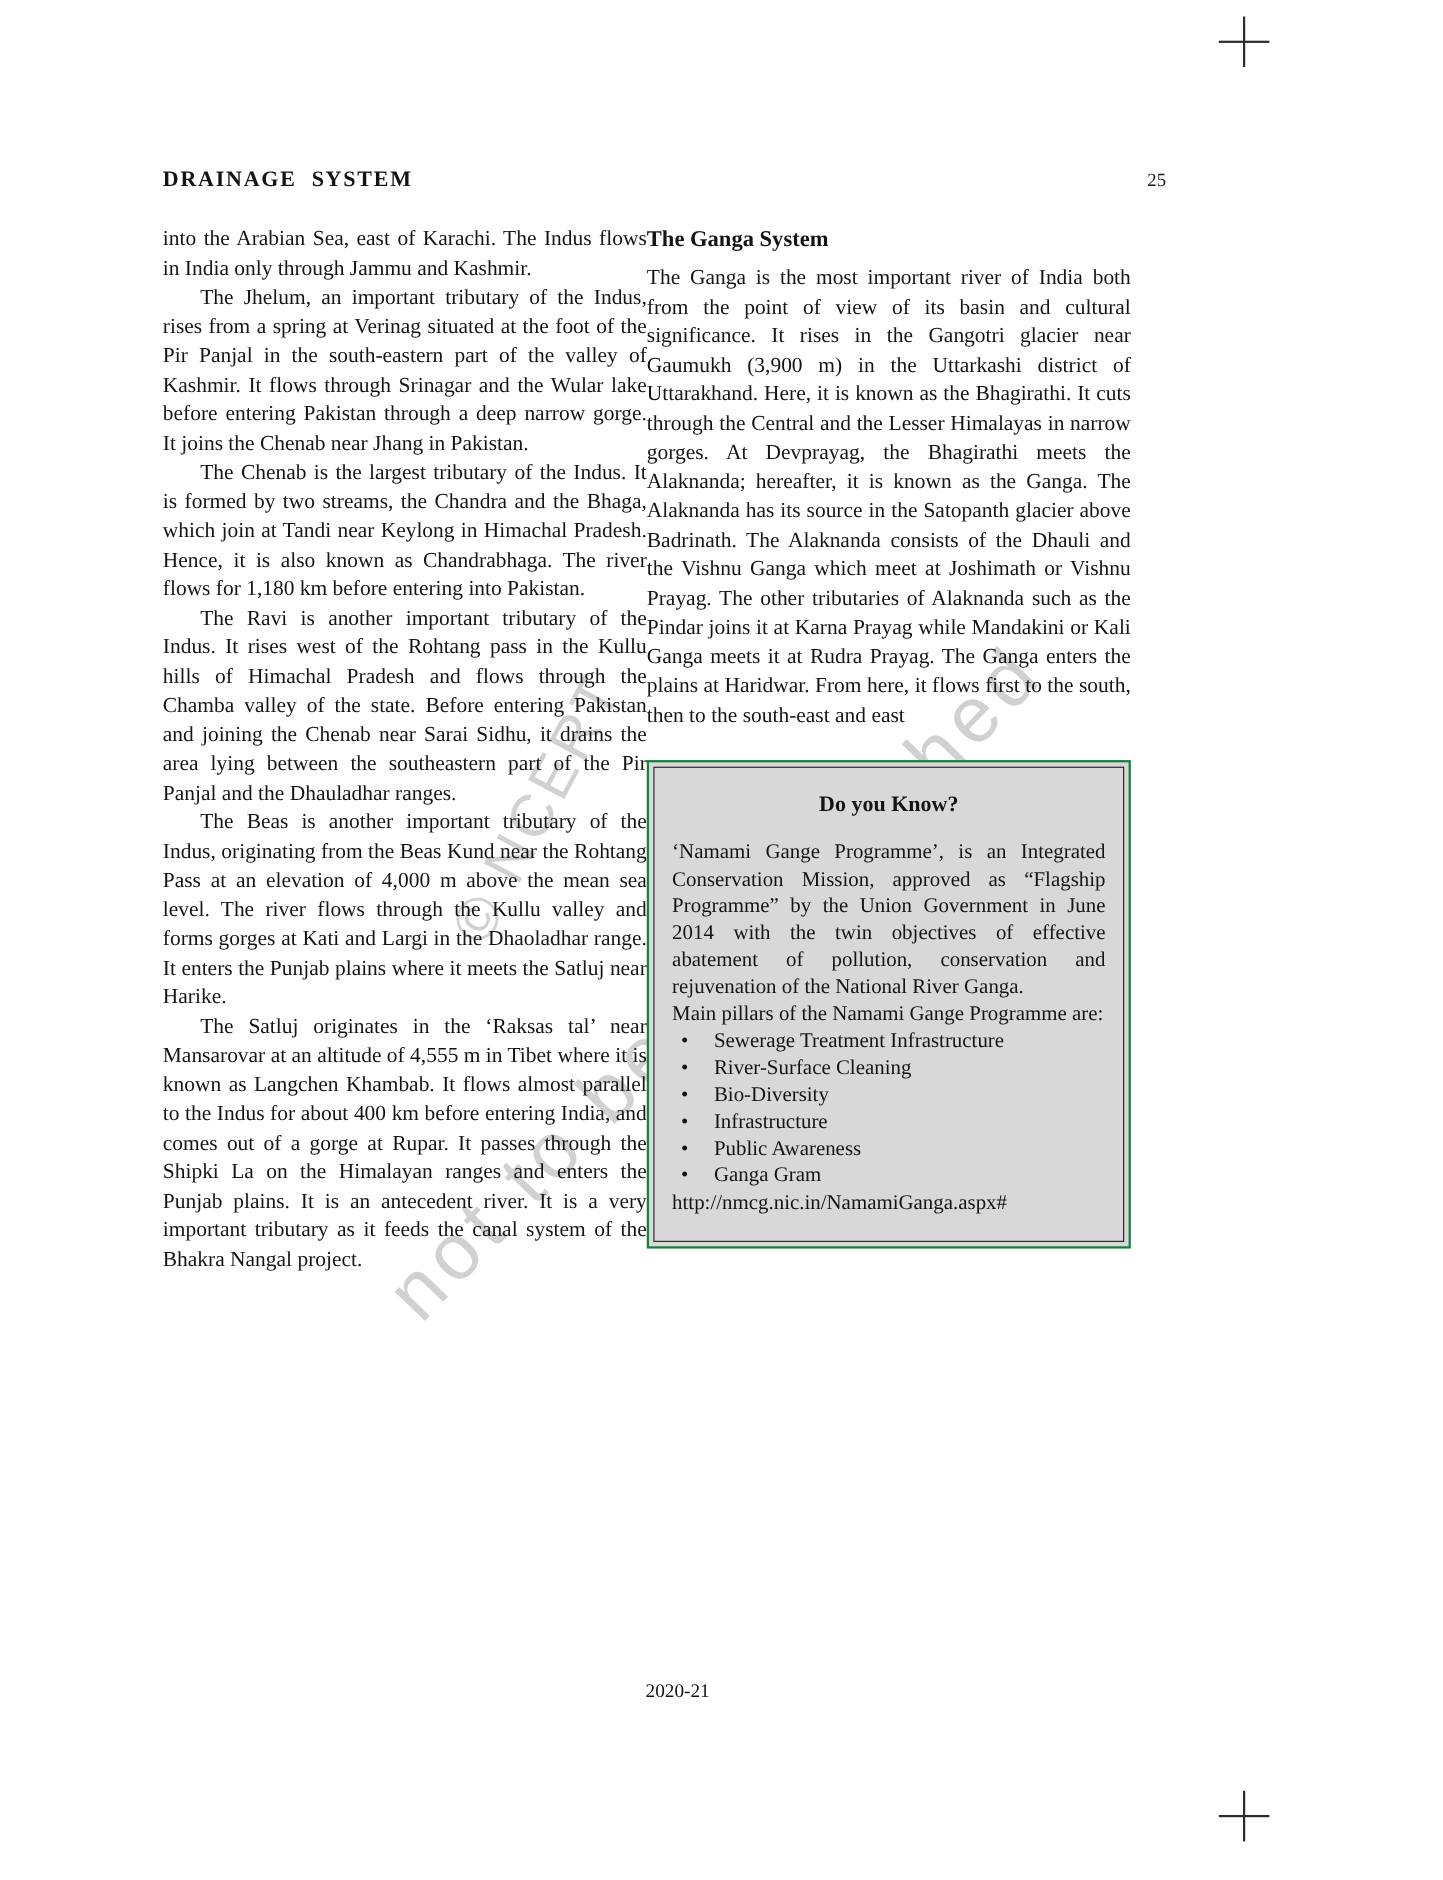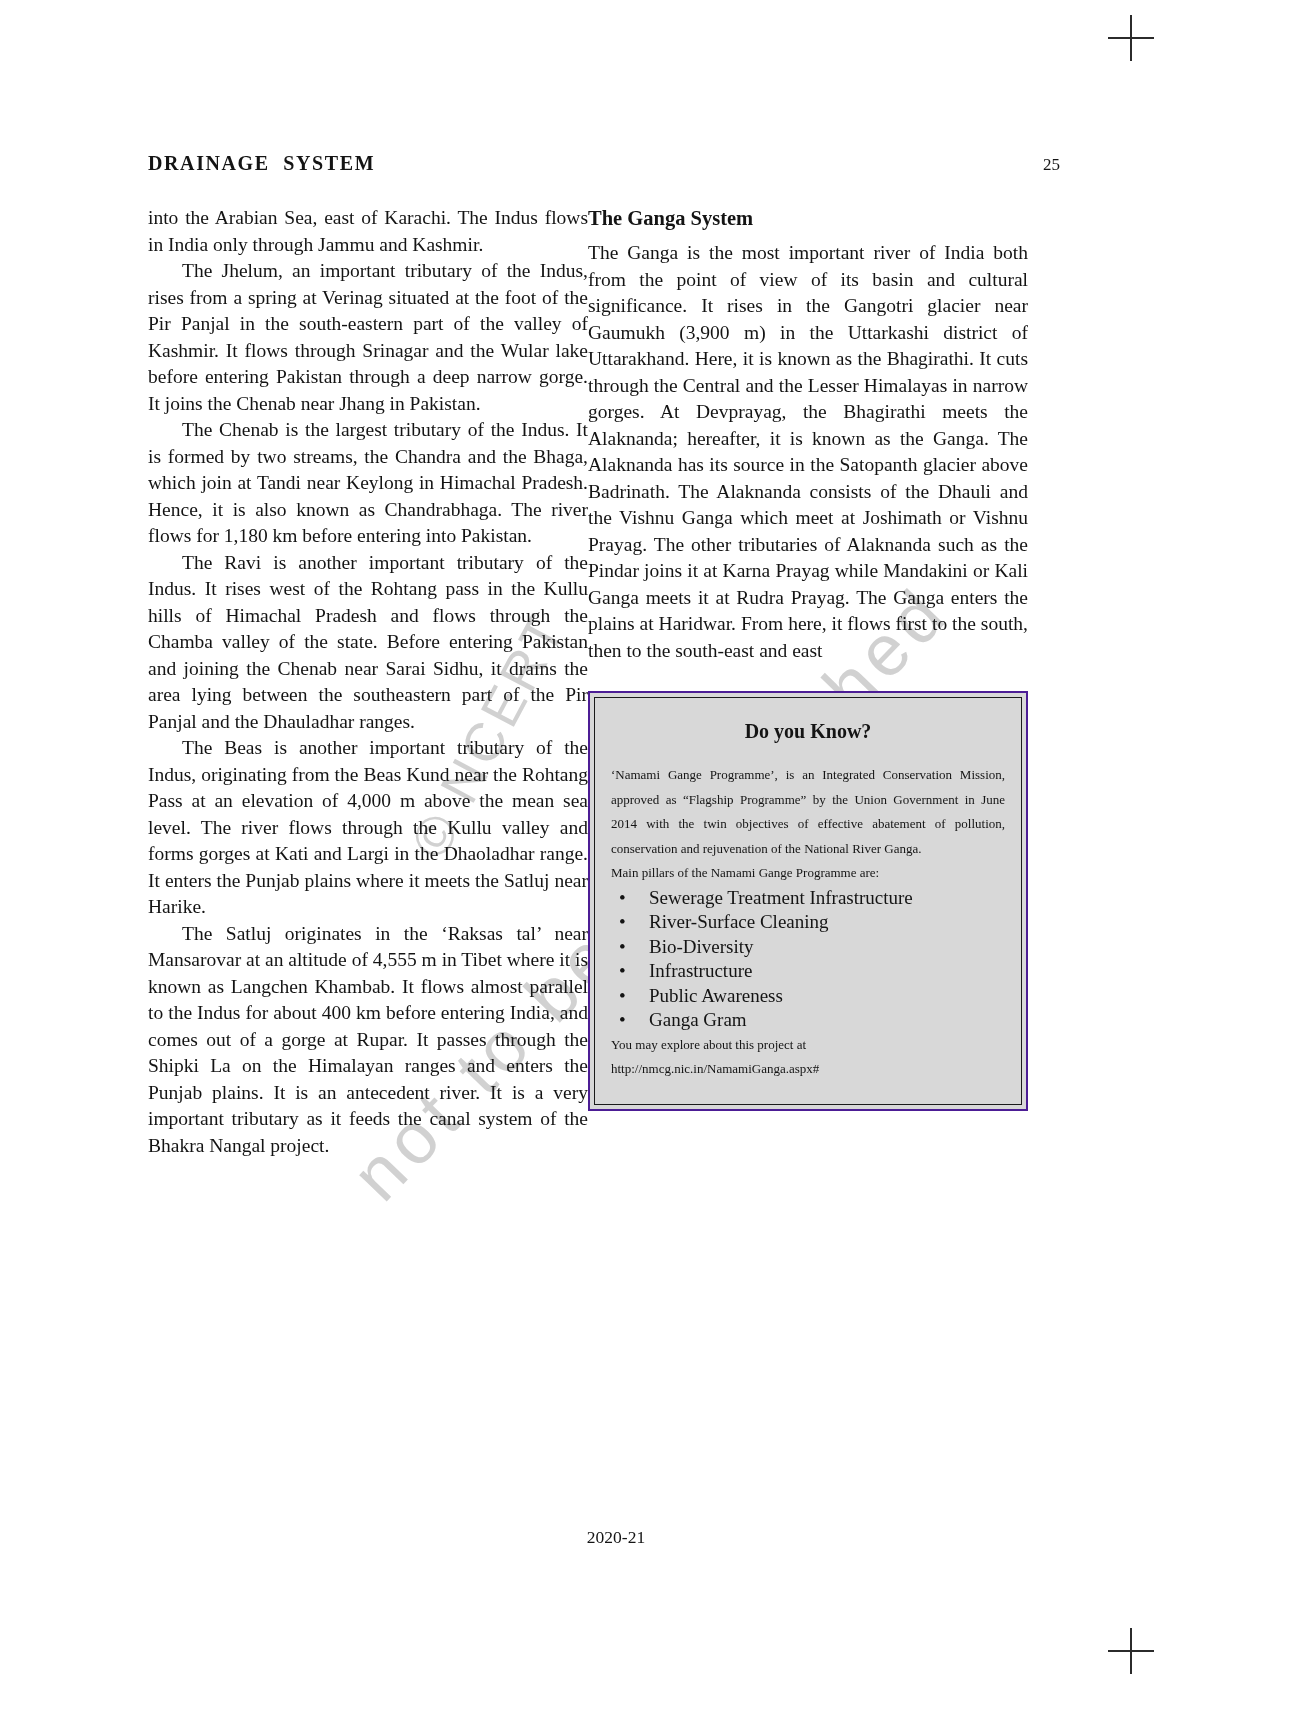--- a/index.html
+++ b/index.html
@@ -82,36 +82,36 @@
   .col-right h2 {
     margin: 0 0 9px 0;
     font-size: 20.5px;
     line-height: 26px;
     font-weight: bold;
   }
 
   
   .infobox {
     margin-top: 27px;
-    border: 2px solid #4c1d95;
+    border: 2px solid #15803d;
     background: #d8d8d8;
     padding: 4px;
   }
   .infobox-inner {
     border: 1px solid #1a1a1a;
     padding: 14px 16px 22px 16px;
   }
   .infobox-title {
     text-align: center;
     font-weight: bold;
     font-size: 20px;
     margin: 8px 0 20px 0;
   }
   .infobox p {
-    font-size: 13px;
+    font-size: 19px;
     line-height: 24.5px;
     text-align: justify;
     margin: 0;
   }
   .infobox p.box-label { text-align: left; }
   .infobox ul {
     list-style: none;
     margin: 0;
     padding: 0;
   }
@@ -180,21 +180,20 @@
           <p>‘Namami Gange Programme’, is an Integrated Conservation Mission, approved as “Flagship Programme” by the Union Government in June 2014 with the twin objectives of effective abatement of pollution, conservation and rejuvenation of the National River Ganga.</p>
           <p class="box-label">Main pillars of the Namami Gange Programme are:</p>
           <ul>
             <li>Sewerage Treatment Infrastructure</li>
             <li>River-Surface Cleaning</li>
             <li>Bio-Diversity</li>
             <li>Infrastructure</li>
             <li>Public Awareness</li>
             <li>Ganga Gram</li>
           </ul>
-          <p class="box-footer">You may explore about this project at</p>
           <p class="box-footer">http://nmcg.nic.in/NamamiGanga.aspx#</p>
         </div>
       </div>
     </section>
 
   </main>
 
   <footer class="page-footer">
     <span>2020-21</span>
   </footer>

